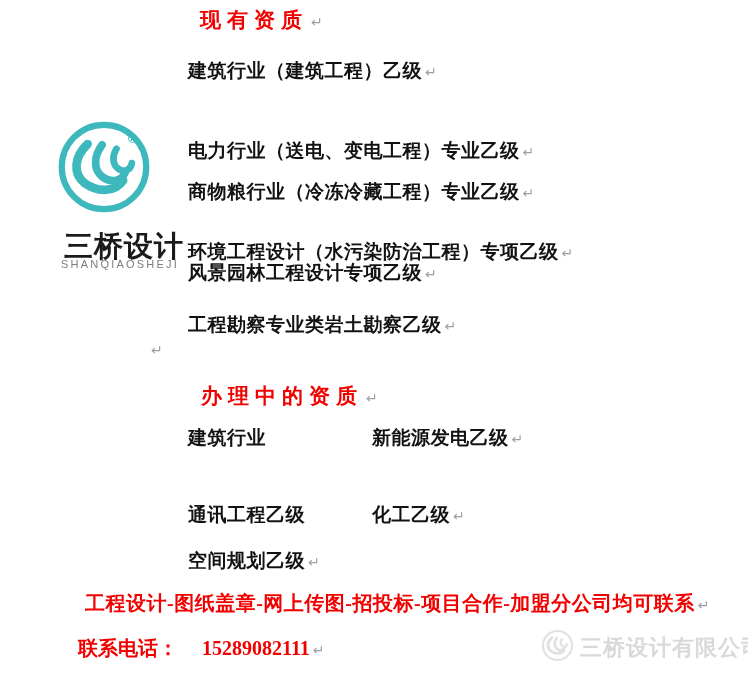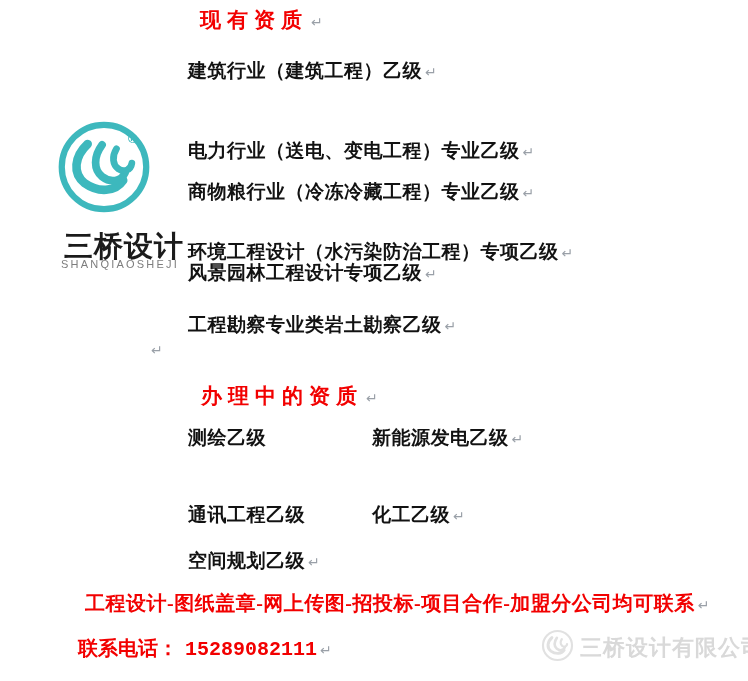--- a/index.html
+++ b/index.html
@@ -40,22 +40,22 @@
   .col2{position:absolute;left:184px;top:0;white-space:nowrap;}
 
   .pilcrow{color:#9aa0a8;font-size:14px;font-weight:normal;margin-left:3px;
            letter-spacing:0;font-family:"DejaVu Sans",sans-serif;}
   .stray{left:151px;top:342px;font-size:14px;color:#9aa0a8;
          font-family:"DejaVu Sans",sans-serif;}
 
   
   .f1{left:85px;top:592px;font-weight:bold;font-size:20px;letter-spacing:0.5px;color:#f20000;}
   .contact{left:78px;top:637px;font-weight:bold;font-size:20px;color:#f20000;}
-  .phone{font-family:Liberation Mono, monospace;font-size:20px;
-         font-weight:bold;letter-spacing:0;margin-left:7px;}
+  .phone{font-family:Liberation Serif, serif;font-size:20px;
+         font-weight:bold;letter-spacing:0;margin-left:24px;}
 
   .wm-svg{position:absolute;left:541px;top:629px;width:33px;height:33px;opacity:0.85;}
   .wm-text{left:580px;top:635px;font-family:"Liberation Sans","DejaVu Sans",sans-serif;
            font-weight:bold;font-size:22px;letter-spacing:1px;color:#d9d9d9;
            text-shadow:0.5px 0.5px 0 #ffffff;}
 </style>
 </head>
 <body>
 
 <div class="canvas">
@@ -93,21 +93,21 @@
     <span>工程勘察专业类岩土勘察乙级</span><span class="pilcrow">↵</span>
   </div>
 
   <div class="abs stray">↵</div>
 
   <div class="abs sec-title t2">
     <span>办理中的资质</span><span class="pilcrow">↵</span>
   </div>
 
   <div class="abs prow p0">
-    <span>测绘乙级</span>
+    <span>建筑行业</span>
     <span class="col2"><span>新能源发电乙级</span><span class="pilcrow">↵</span></span>
   </div>
   <div class="abs prow p2">
     <span>通讯工程乙级</span>
     <span class="col2"><span>化工乙级</span><span class="pilcrow">↵</span></span>
   </div>
   <div class="abs f1">
     <span>工程设计-图纸盖章-网上传图-招投标-项目合作-加盟分公司均可联系</span><span class="pilcrow">↵</span>
   </div>
 

